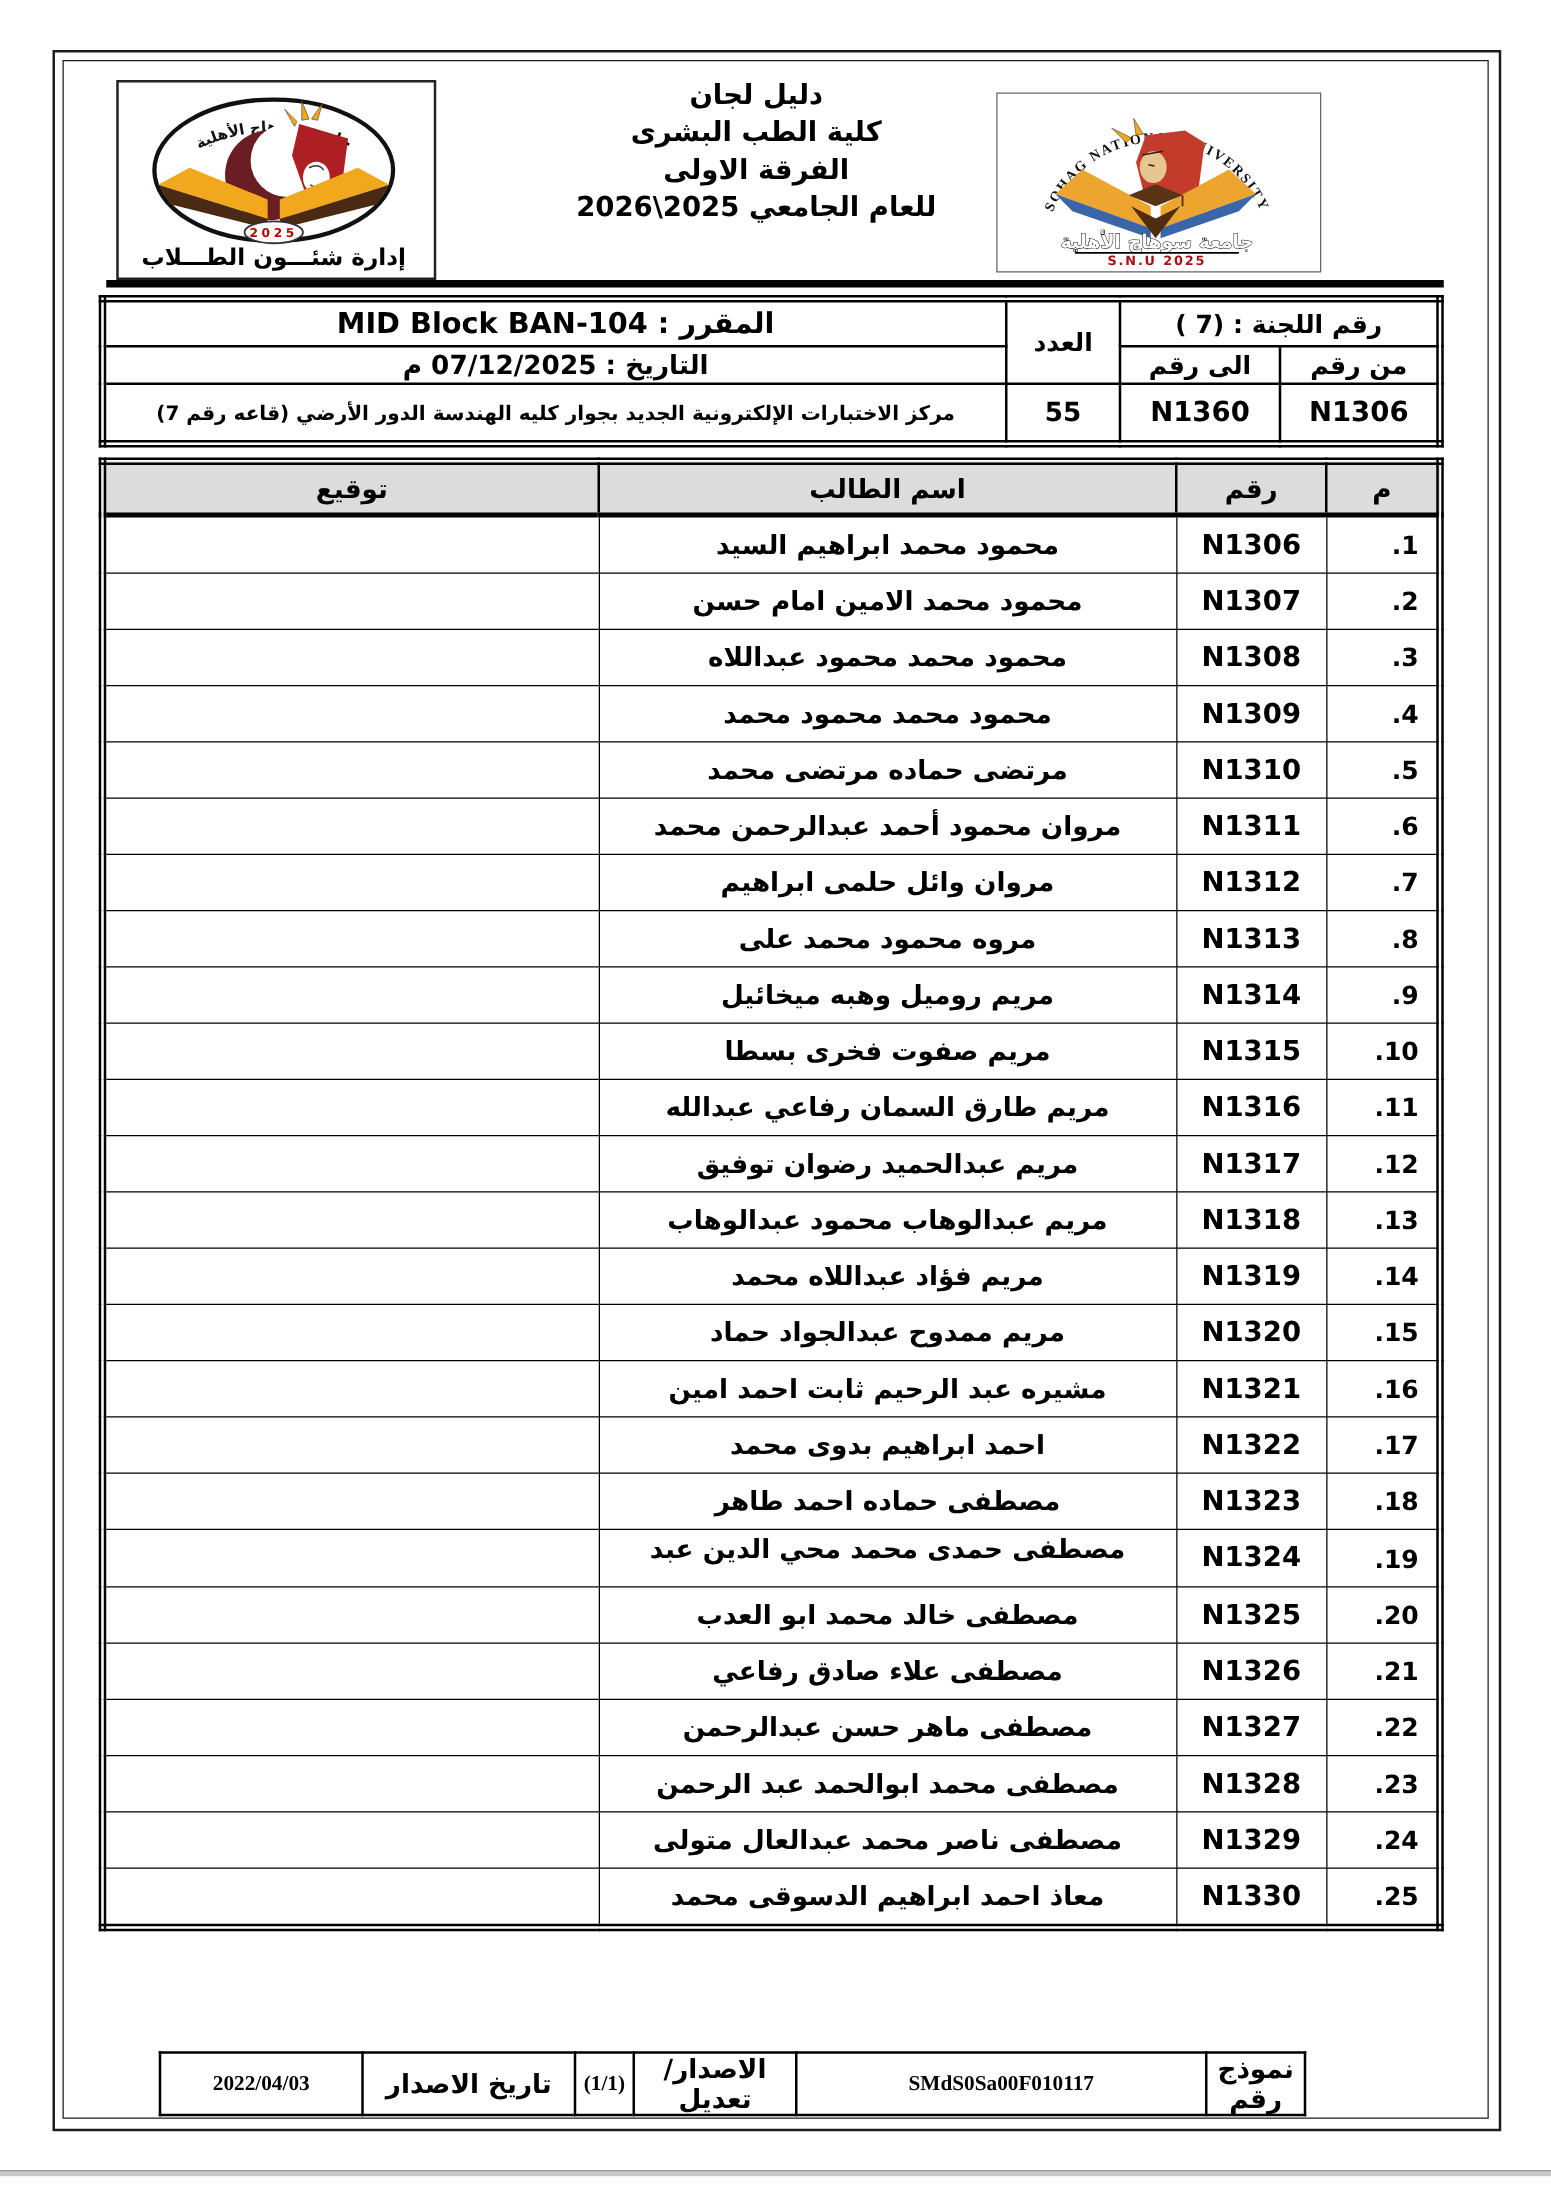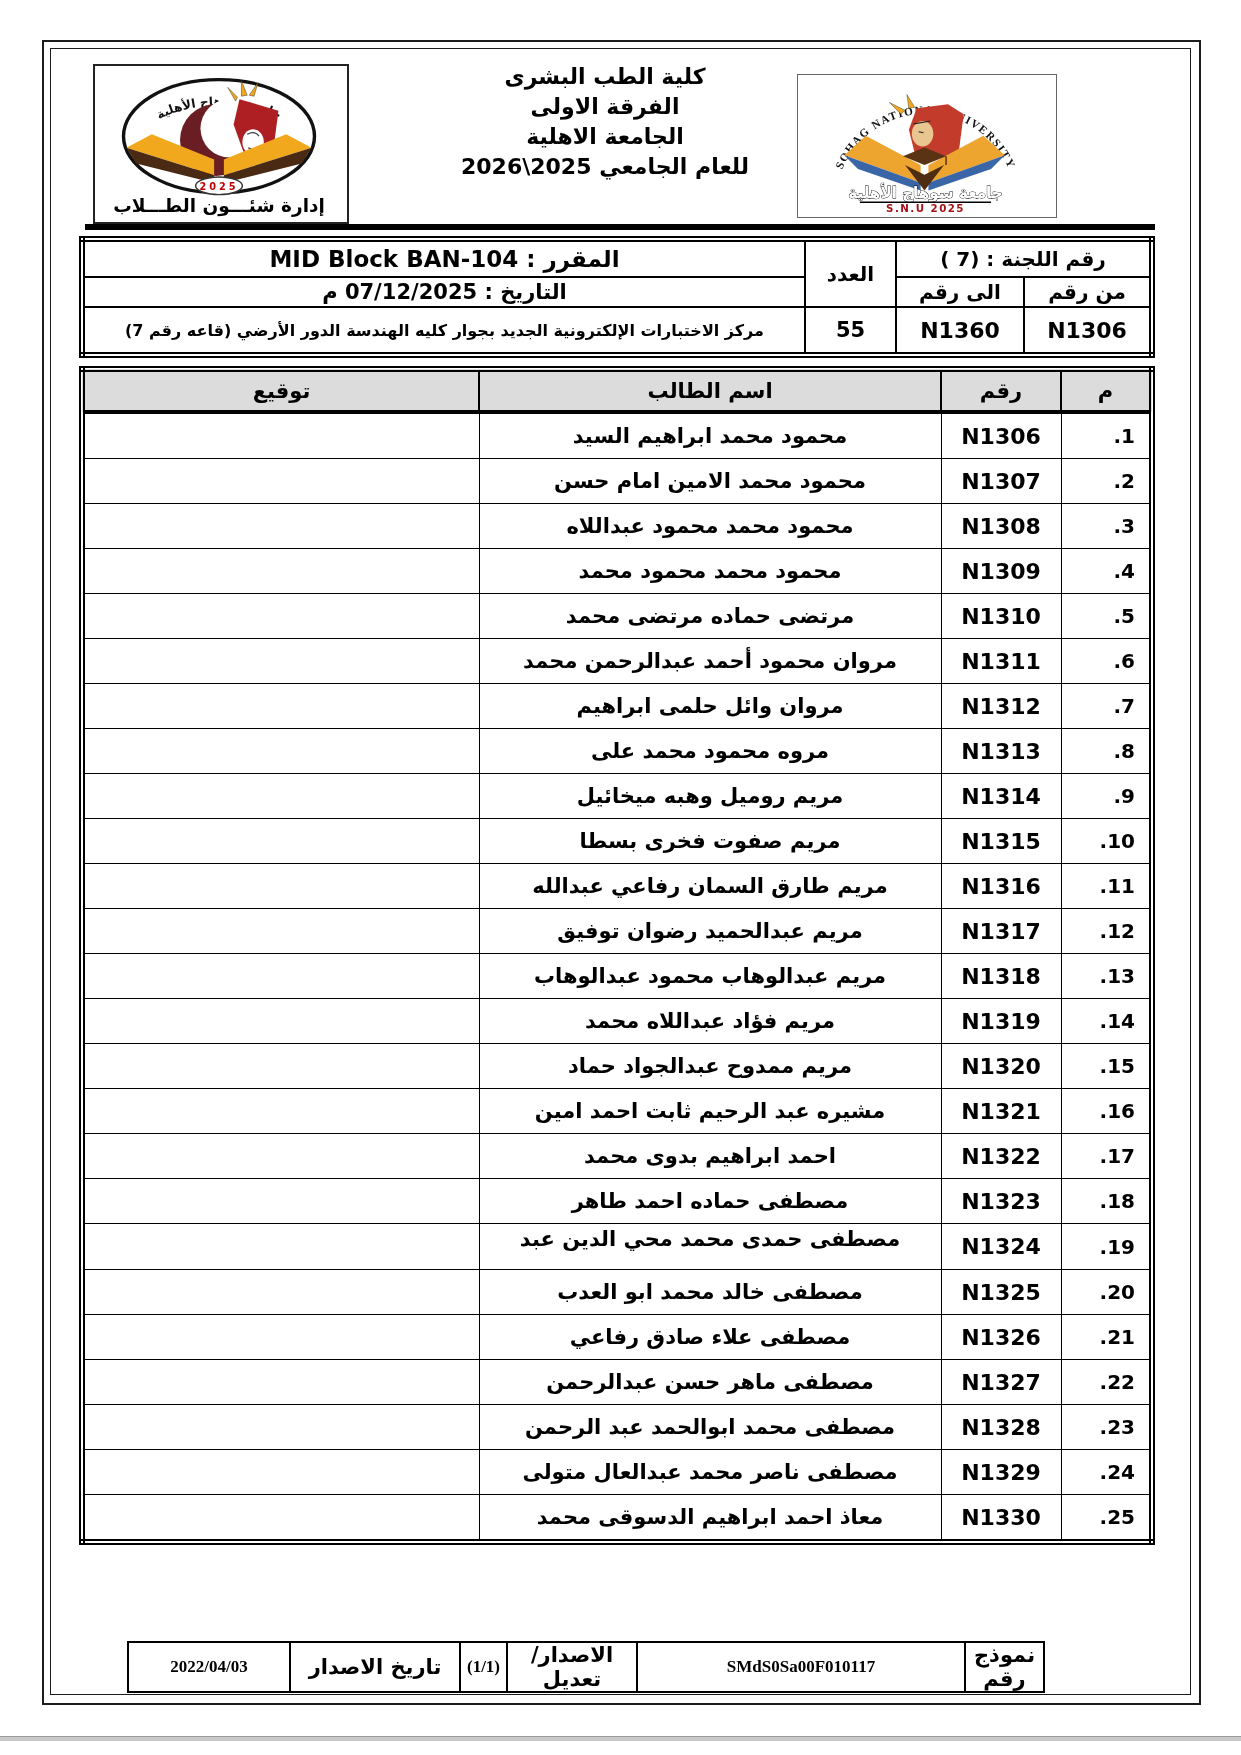--- a/index.html
+++ b/index.html
@@ -93,23 +93,23 @@
           <path d="M130,112 L220,84 L210,100 L130,120 Z" fill="#4a2a12"></path>
 
           <ellipse cx="125" cy="123" rx="24" ry="9" fill="#ffffff" stroke="#333" stroke-width="1.5"></ellipse>
           <text x="125" y="127" text-anchor="middle" font-size="10" letter-spacing="3" fill="#c00000" font-weight="bold">2025</text>
 
           <text x="125" y="150" text-anchor="middle" font-size="19" font-weight="bold" fill="#000">إدارة شئـــون الطـــلاب</text>
         </svg>
       </div>
 
       <div class="titles">
+        <div class="t-line">دليل لجان</div>
         <div class="t-line">كلية الطب البشرى</div>
         <div class="t-line">الفرقة الاولى</div>
-        <div class="t-line">الجامعة الاهلية</div>
         <div class="t-line">للعام الجامعي 2025\2026</div>
       </div>
 
       <div class="logo-right">
         <svg viewBox="0 0 258 142" width="255" height="139">
           <defs>
             <path id="arcSNU" d="M 38,118 A 92,92 0 0 1 220,118" fill="none"></path>
           </defs>
           <text class="latin-arc" font-size="11.5" font-weight="bold" letter-spacing="1.5" fill="#111">
             <textPath href="#arcSNU" startOffset="50%" text-anchor="middle">SOHAG NATIONAL UNIVERSITY</textPath>

